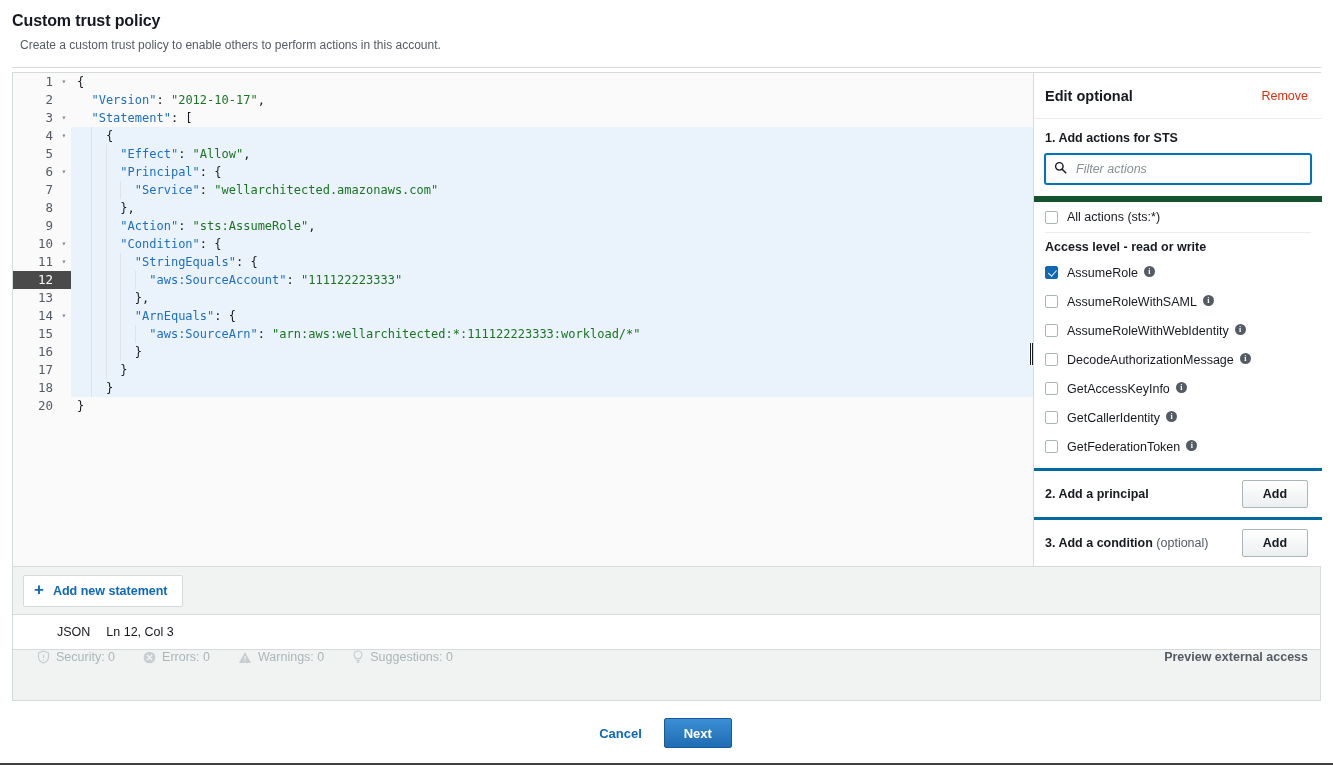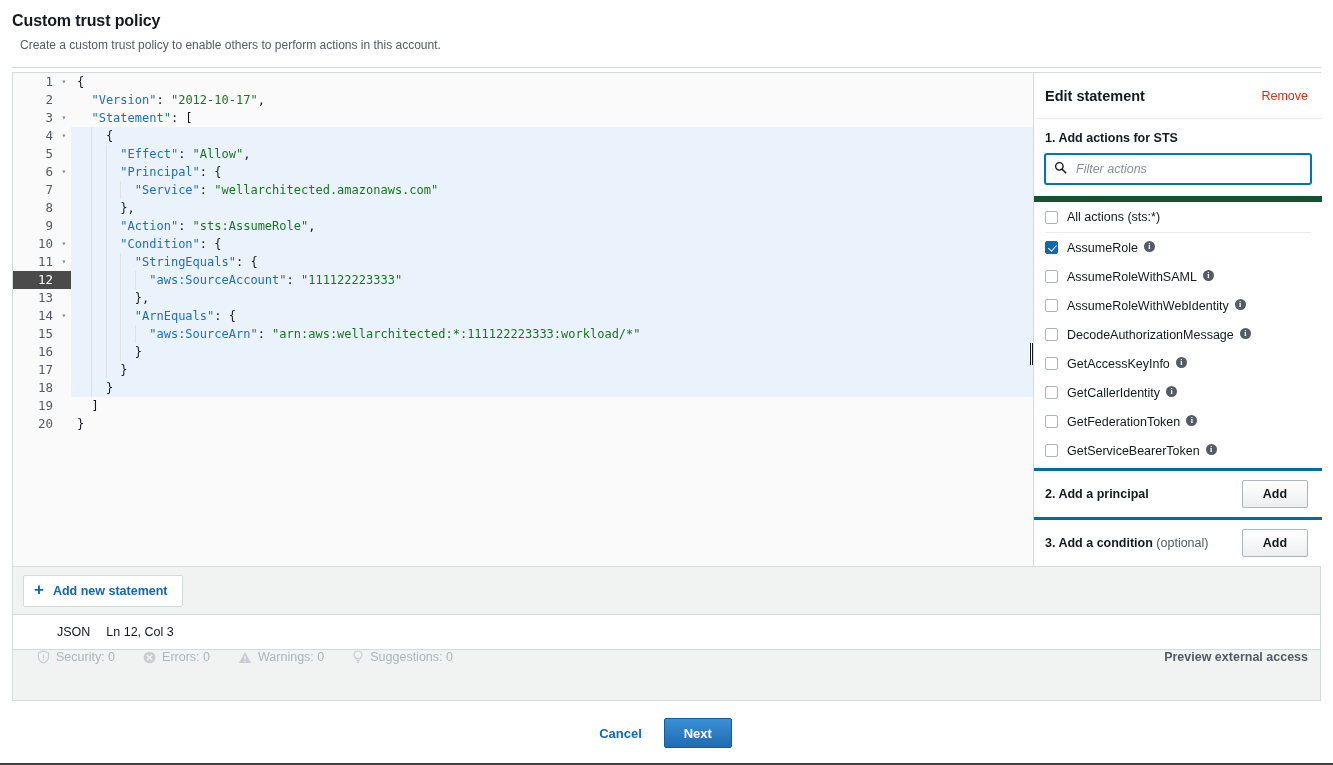--- a/index.html
+++ b/index.html
@@ -516,37 +516,32 @@
             <div class="gutter">17</div>
             <div class="fold"></div>
             <div class="code-text"><span class="ig" style="left: 20.45px;"></span><span class="ig" style="left: 34.9px;"></span><span class="p">      }</span></div>
           </div>
           <div class="code-line hl">
             <div class="gutter">18</div>
             <div class="fold"></div>
             <div class="code-text"><span class="ig" style="left: 20.45px;"></span><span class="p">    }</span></div>
           </div>
           <div class="code-line">
-            <div class="gutter">19</div>
-            <div class="fold"></div>
-            <div class="code-text"><span class="p">  ]</span></div>
-          </div>
-          <div class="code-line">
             <div class="gutter">20</div>
             <div class="fold"></div>
             <div class="code-text"><span class="p">}</span></div>
           </div>
         </div>
       <div class="resize-handle"></div>
     </div>
 
     <div class="side-pane">
 
       <div class="side-head">
-        <span class="side-title">Edit statement</span>
+        <span class="side-title">Edit optional</span>
         <span class="remove-link">Remove</span>
       </div>
 
       <div class="section-label">1. Add actions for STS</div>
 
       <div class="filter-wrap">
         <div class="filter-box">
           <span>
             <svg width="13" height="13" viewBox="0 0 16 16">
               <circle cx="6.6" cy="6.6" r="4.6" fill="none" stroke="#16191f" stroke-width="1.7"></circle>
@@ -555,20 +550,21 @@
           </span>
           <input class="filter-input" type="text" placeholder="Filter actions" style="">
         </div>
       </div>
 
       <div class="actions-list">
         <div class="chk-row all-actions">
           <span class="chk"></span>
           <span>All actions (sts:*)</span>
         </div>
+        <div class="access-level">Access level - read or write</div>
         <div id="actions-rows">
             <div class="chk-row">
               <span class="chk checked"></span>
               <span>AssumeRole</span>
               <span class="info-ico">i</span>
             </div>
             <div class="chk-row">
               <span class="chk"></span>
               <span>AssumeRoleWithSAML</span>
               <span class="info-ico">i</span>

